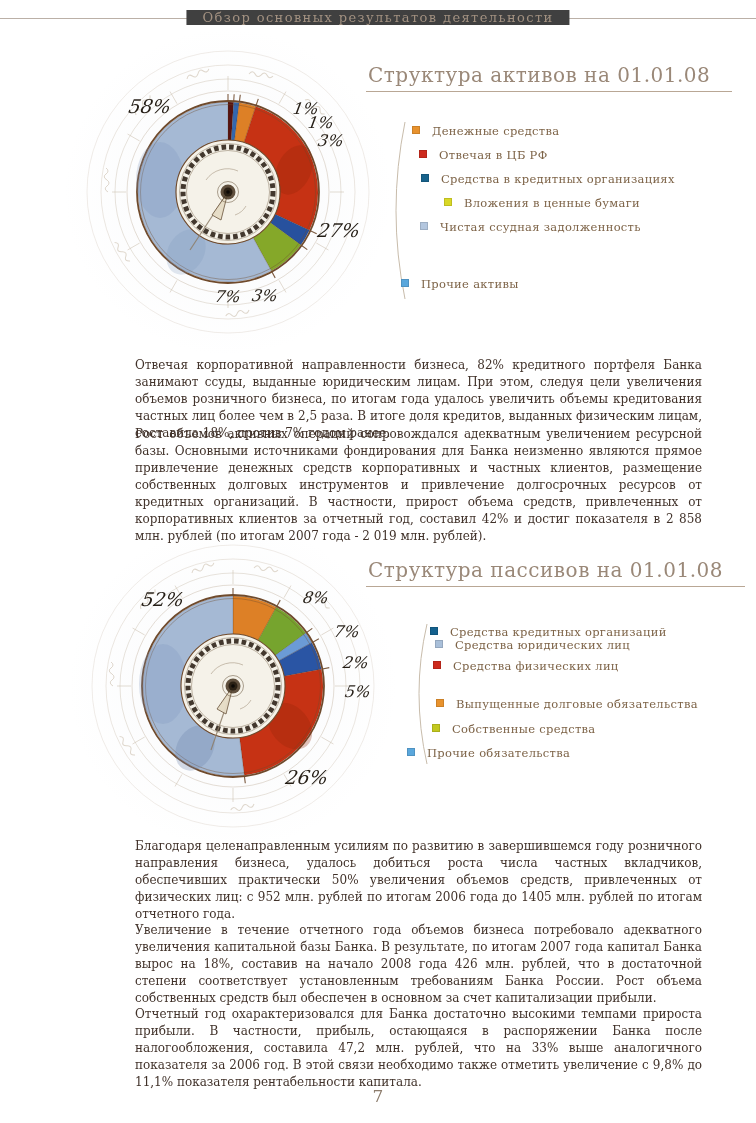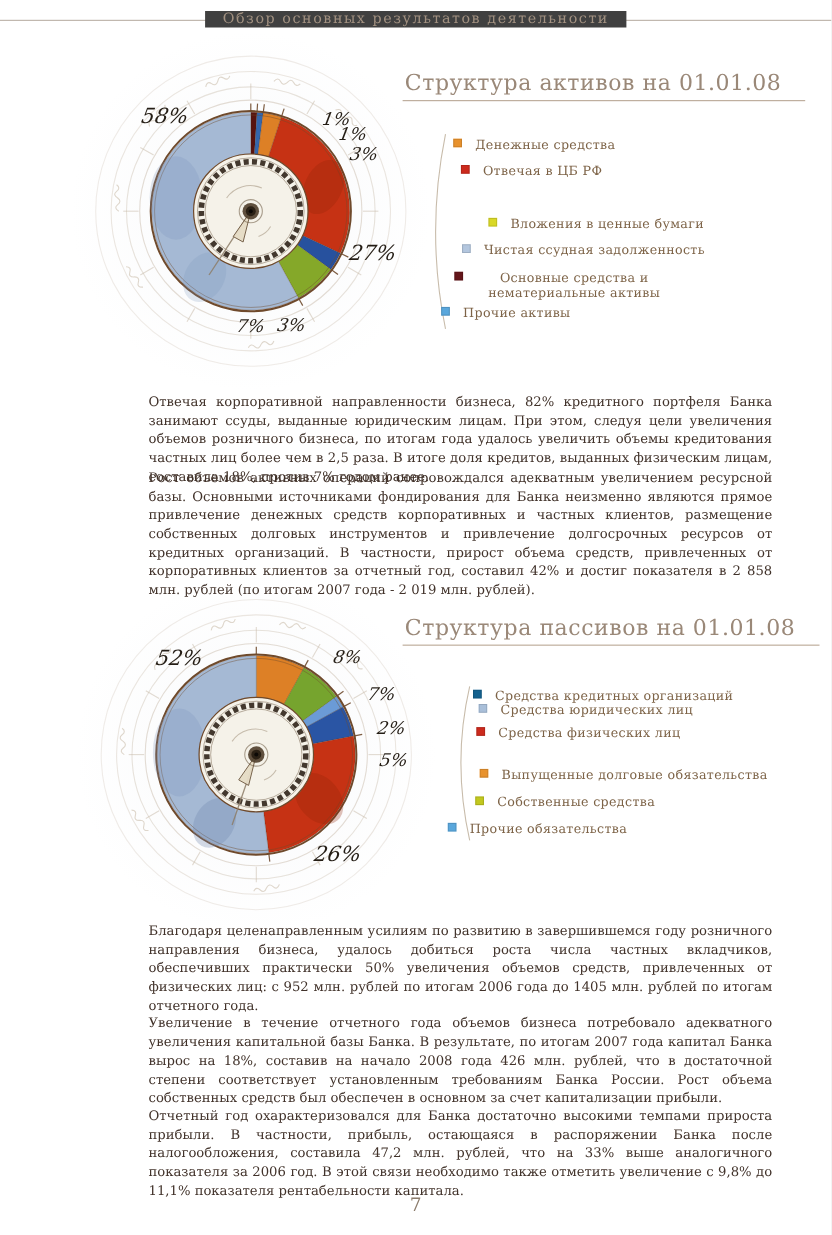--- a/index.html
+++ b/index.html
@@ -14,21 +14,21 @@
         border-bottom:1px solid #b9a795;padding:0 22px 4px 2px;white-space:nowrap;}
   
   .clock{position:absolute;background:radial-gradient(circle at 50% 50%, rgba(205,212,224,.14), rgba(205,212,224,0) 70%);}
   .scr{fill:none;stroke:#c4b6a3;stroke-width:1;opacity:.55;}
   .farc{fill:none;stroke:#a0907a;opacity:.55;}
   
   .pct{position:absolute;transform:translate(-50%,-50%) skewX(-10deg);font-style:italic;
        font-size:16px;color:#241d15;white-space:nowrap;}
   .pct.big{font-size:19px;}
   
-  .li{position:absolute;display:flex;align-items:flex-start;text-align:center;}
+  .li{position:absolute;display:flex;align-items:flex-start;}
   .sw{flex:0 0 auto;width:8px;height:8px;margin-top:2px;box-shadow:inset 0 0 0 1px rgba(0,0,0,.12);}
   .lt{margin-left:12px;font-size:11.5px;line-height:14px;letter-spacing:.3px;color:#7d6347;}
   .li.wrap .lt{max-width:178px;}
   .legend-arc{position:absolute;}
   .legend-arc path{fill:none;stroke:#c8bcab;stroke-width:1;}
   
   .para{position:absolute;left:135px;width:567px;font-size:12px;line-height:17px;
         text-align:justify;color:#41322a;}
   
   .pageno{position:absolute;left:0;top:1086px;width:756px;text-align:center;
@@ -121,31 +121,31 @@
     <path d="M20,4 Q2,93 20,181"></path>
   </svg>
   <div class="li" style="left:412px;top:124px">
     <span class="sw" style="background: rgb(232, 146, 45);"></span>
     <span class="lt">Денежные средства</span>
   </div>
   <div class="li" style="left:419px;top:148px">
     <span class="sw" style="background: rgb(204, 42, 29);"></span>
     <span class="lt">Отвечая в ЦБ РФ</span>
   </div>
+  <div class="li" style="left:421px;top:172px">
+    <span class="sw" style="background: rgb(23, 98, 139);"></span>
+    <span class="lt">Средства в кредитных организациях</span>
+  </div>
   <div class="li" style="left:444px;top:196px">
     <span class="sw" style="background: rgb(217, 216, 38);"></span>
     <span class="lt">Вложения в ценные бумаги</span>
   </div>
   <div class="li" style="left:420px;top:220px">
     <span class="sw" style="background: rgb(179, 198, 222);"></span>
     <span class="lt">Чистая ссудная задолженность</span>
-  </div>
-  <div class="li wrap" style="left:413px;top:245px">
-    <span class="sw" style="background: rgb(100, 22, 26);"></span>
-    <span class="lt">Основные средства и нематериальные активы</span>
   </div>
   <div class="li" style="left:401px;top:277px">
     <span class="sw" style="background: rgb(90, 167, 220);"></span>
     <span class="lt">Прочие активы</span>
   </div>
 
   <div class="para" style="top:357px">Отвечая корпоративной направленности бизнеса, 82% кредитного портфеля Банка занимают ссуды, выданные юридическим лицам. При этом, следуя цели увеличения объемов розничного бизнеса, по итогам года удалось увеличить объемы кредитования частных лиц более чем в 2,5 раза. В итоге доля кредитов, выданных физическим лицам, составила 18%, против 7% годом ранее.</div>
   <div class="para" style="top:426px">Рост объемов активных операций сопровождался адекватным увеличением ресурсной базы. Основными источниками фондирования для Банка неизменно являются прямое привлечение денежных средств корпоративных и частных клиентов, размещение собственных долговых инструментов и привлечение долгосрочных ресурсов от кредитных организаций. В частности, прирост объема средств, привлеченных от корпоративных клиентов за отчетный год, составил 42% и достиг показателя в 2 858 млн. рублей (по итогам 2007 года - 2 019 млн. рублей).</div>
 
   <div class="sec-title" style="top:558px">Структура пассивов на 01.01.08</div>

